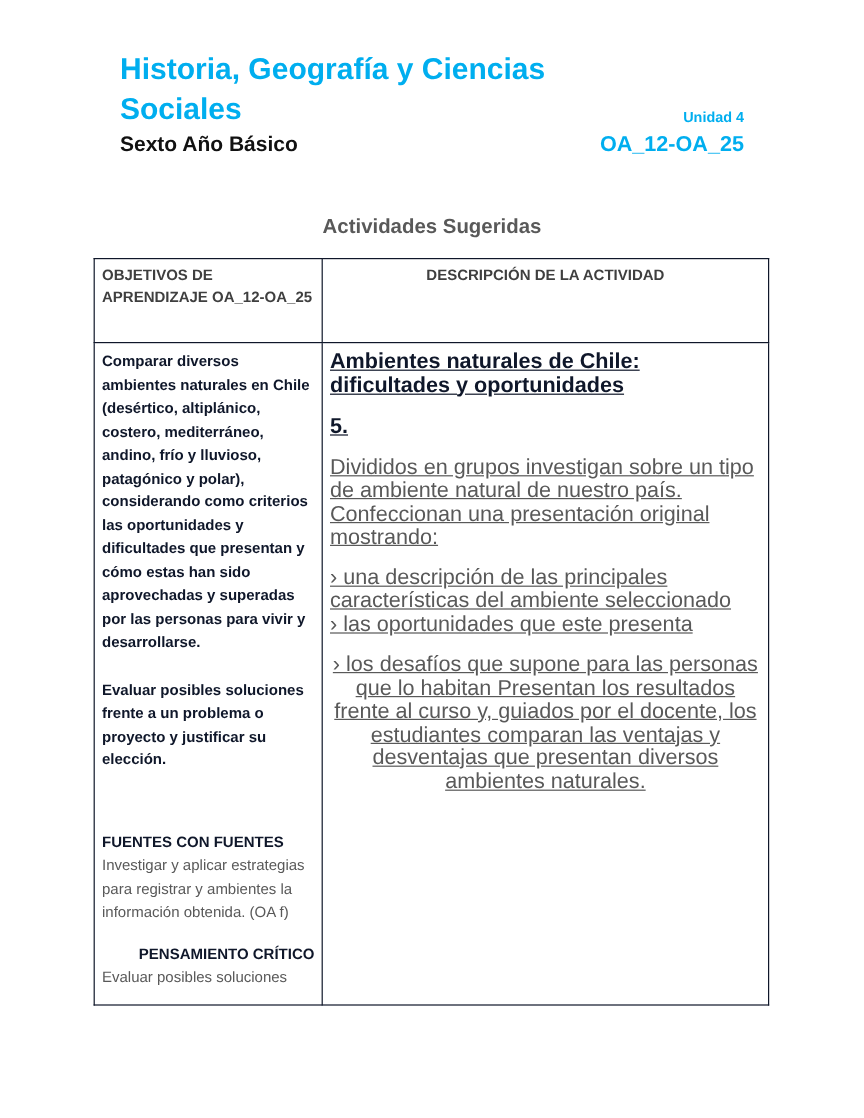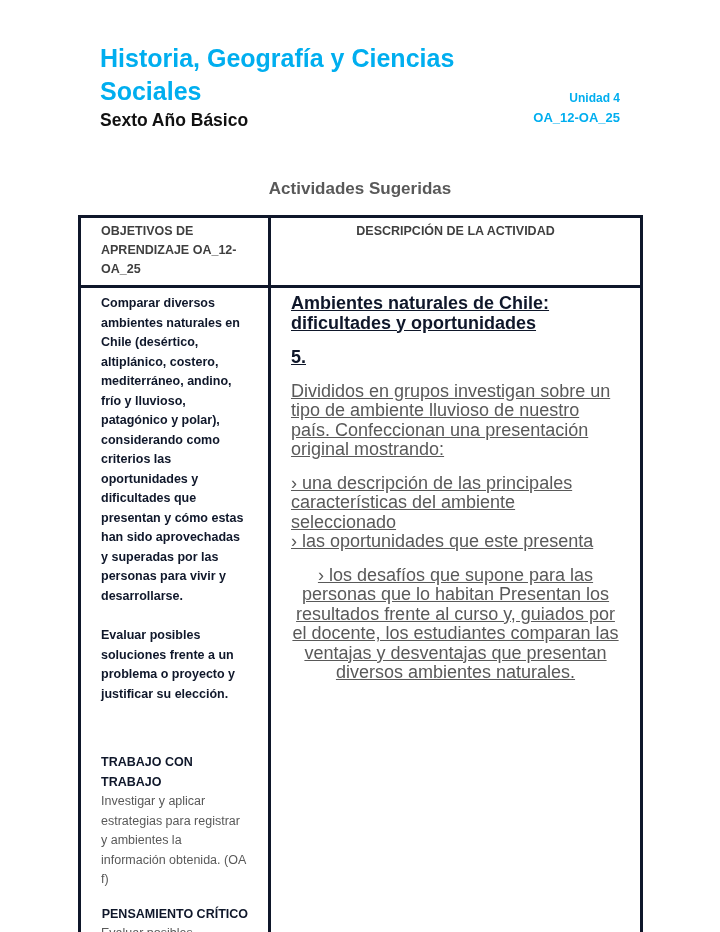--- a/index.html
+++ b/index.html
@@ -46,21 +46,21 @@
   .doc-subtitle {
     grid-column: 1; grid-row: 2;
     font-size: 17.5px;
     font-weight: bold;
     color: #111111;
     margin-top: 2px;
   }
   .oa-code {
     grid-column: 2; grid-row: 2;
     text-align: right;
-    font-size: 13px;
+    font-size: 18px;
     font-weight: bold;
     color: var(--accent);
     margin-top: 2px;
   }
 
   
   .section-title {
     margin-top: 48px;
     text-align: center;
     font-size: 17px;
@@ -71,23 +71,23 @@
   
   table.activities {
     margin: 16px 0 0 78px;
     border-collapse: collapse;
     table-layout: fixed;
     width: 562px;
   }
   .activities col.c1 { width: 190px; }
   .activities col.c2 { width: 372px; }
   .activities th, .activities td {
-    border: 3px solid #0f172a;
+    border: 1px solid #0f172a;
     vertical-align: top;
-    padding: 4px 20px;
+    padding: 4px 6px;
     box-sizing: border-box;
   }
   .activities th {
     font-size: 12.5px;
     line-height: 19px;
     color: #3f3f3f;
     font-weight: bold;
   }
   .activities tr.head-row { height: 70px; }
   .activities tr.body-row { height: 552px; }
@@ -134,29 +134,29 @@
       </colgroup>
     <tbody>
         <tr class="head-row">
       <th class="col1-header">OBJETIVOS DE APRENDIZAJE OA_12-OA_25</th>
       <th class="col2-header">DESCRIPCIÓN DE LA ACTIVIDAD</th>
     </tr>
     <tr class="body-row">
       <td class="cell-text objectives">
         <p class="b objective-1">Comparar diversos ambientes naturales en Chile (desértico, altiplánico, costero, mediterráneo, andino, frío y lluvioso, patagónico y polar), considerando como criterios las oportunidades y dificultades que presentan y cómo estas han sido aprovechadas y superadas por las personas para vivir y desarrollarse.</p>
         <p class="b objective-2">Evaluar posibles soluciones frente a un problema o proyecto y justificar su elección.</p>
-        <p class="b sources-heading">TRABAJO CON TRABAJO</p>
+        <p class="b sources-heading">FUENTES CON FUENTES</p>
         <p class="r sources-text">Investigar y aplicar estrategias para registrar y ambientes la información obtenida. (OA f)</p>
         <p class="b critical-heading">PENSAMIENTO CRÍTICO</p>
         <p class="r critical-text">Evaluar posibles soluciones</p>
       </td>
       <td class="cell-text activity">
         <p class="b activity-title">Ambientes naturales de Chile: dificultades y oportunidades</p>
         <p class="b activity-number">5.</p>
-        <p class="r activity-intro">Divididos en grupos investigan sobre un tipo de ambiente lluvioso de nuestro país. Confeccionan una presentación original mostrando:</p>
+        <p class="r activity-intro">Divididos en grupos investigan sobre un tipo de ambiente natural de nuestro país. Confeccionan una presentación original mostrando:</p>
         <div class="activity-bullets">
           <p class="r">› una descripción de las principales características del ambiente seleccionado</p>
           <p class="r">› las oportunidades que este presenta</p>
         </div>
         <p class="r activity-closing">› los desafíos que supone para las personas que lo habitan Presentan los resultados frente al curso y, guiados por el docente, los estudiantes comparan las ventajas y desventajas que presentan diversos ambientes naturales.</p>
       </td>
     </tr>
   </tbody>
     </table>
 

